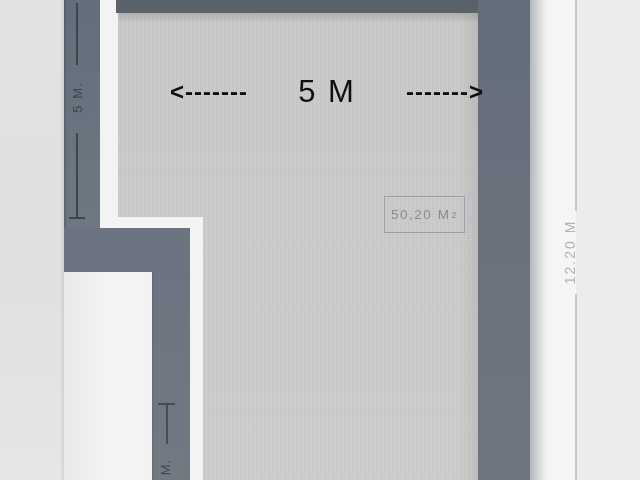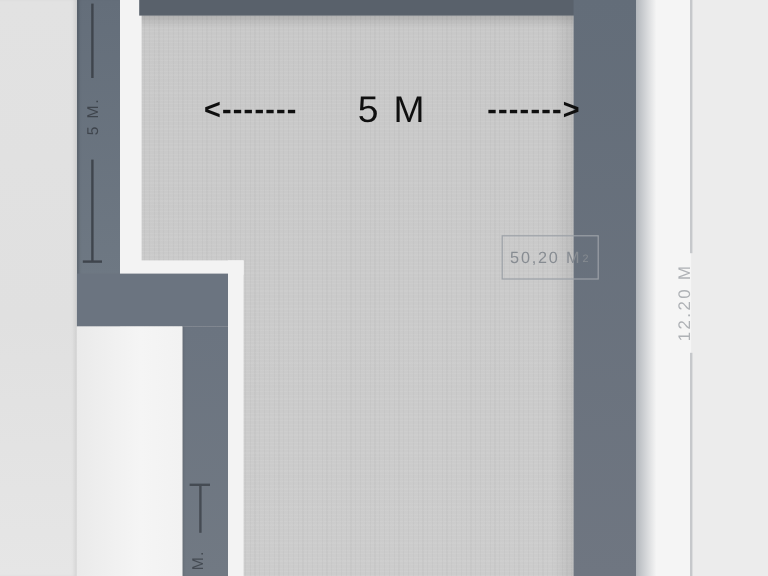--- a/index.html
+++ b/index.html
@@ -74,21 +74,21 @@
     font-size:13px;letter-spacing:1px;color:#454b53;white-space:nowrap;font-weight:500;}
 
   
   .dimline-light{background:var(--dim-line-light);}
   .dr-seg1{left:575px;top:0;width:2px;height:211px;}
   .dr-seg2{left:575px;top:294px;width:2px;height:186px;}
   .dim-right-label{left:570px;top:252px;transform:translate(-50%,-50%) rotate(-90deg);
     font-size:14px;letter-spacing:2px;color:var(--dim-light);white-space:nowrap;}
 
   
-  .area-box{left:418px;top:196px;width:81px;height:37px;
+  .area-box{left:384px;top:196px;width:81px;height:37px;
     border:1.4px solid var(--area-border);box-sizing:border-box;
     display:flex;align-items:center;justify-content:center;
     color:var(--area-text);font-size:13.5px;letter-spacing:1.5px;white-space:nowrap;}
   .area-box sup{font-size:9px;margin-left:1px;}
 </style>
 </head>
 <body>
 
 <div class="canvas">
 

